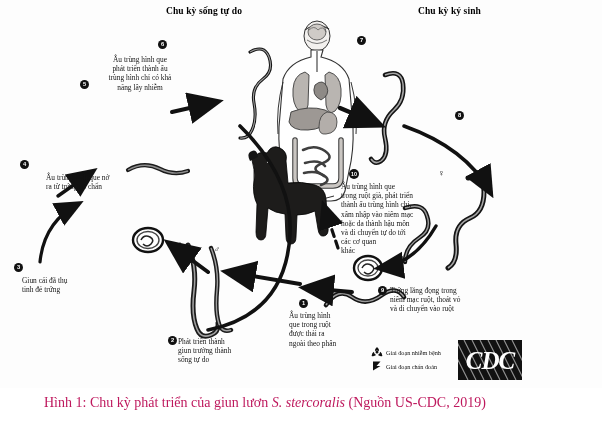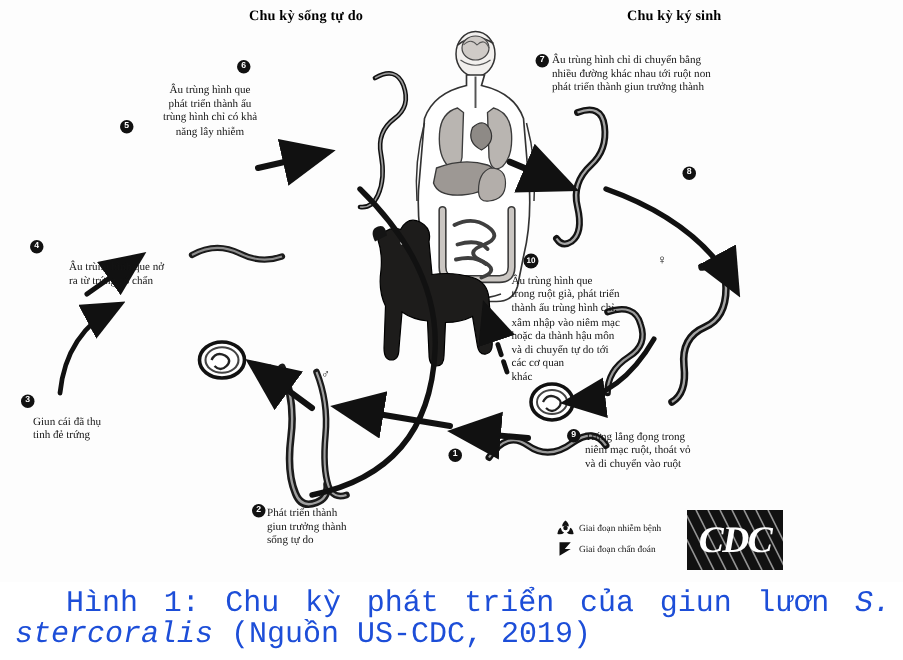--- a/index.html
+++ b/index.html
@@ -133,24 +133,24 @@
     font-family: "Liberation Sans", sans-serif;
     font-weight: bold;
   }
 
   
   #caption {
     position: absolute;
     left: 10px;
     top: 392px;
     width: 584px;
-    font-family: Liberation Mono, monospace;
-    font-size: 20px;
+    font-family: Liberation Serif, serif;
+    font-size: 14px;
     line-height: 21px;
-    color: #1d4ed8;
+    color: #be185d;
     text-align: justify;
   }
   #caption .indent { display: inline-block; width: 34px; }
   #caption i { font-style: italic; }
 
   svg.art { position: absolute; left: 0; top: 0; }
 </style>
 </head>
 <body>
 
@@ -308,25 +308,26 @@
   <div class="badge" id="bdg-3">3</div>
   <div class="step-text" id="txt-3">Giun cái đã thụ
 tinh đẻ trứng</div>
 
   <div class="badge" id="bdg-2">2</div>
   <div class="step-text" id="txt-2">Phát triển thành
 giun trưởng thành
 sống tự do</div>
 
   <div class="badge" id="bdg-1">1</div>
+  <div class="step-text" id="txt-1">Âu trùng hình
+que trong ruột
+được thải ra
+ngoài theo phân</div>
 
   <div class="badge" id="bdg-7">7</div>
-  <div class="step-text" id="txt-7">Âu trùng hình chỉ di chuyển bằng
-nhiều đường khác nhau tới ruột non
-phát triển thành giun trưởng thành</div>
 
   <div class="badge" id="bdg-8">8</div>
 
   <div class="badge" id="bdg-9">9</div>
   <div class="step-text" id="txt-9">Trứng lắng đọng trong
 niêm mạc ruột, thoát vỏ
 và di chuyển vào ruột</div>
 
   <div class="badge wide" id="bdg-10">10</div>
   <div class="step-text" id="txt-10">Âu trùng hình que

